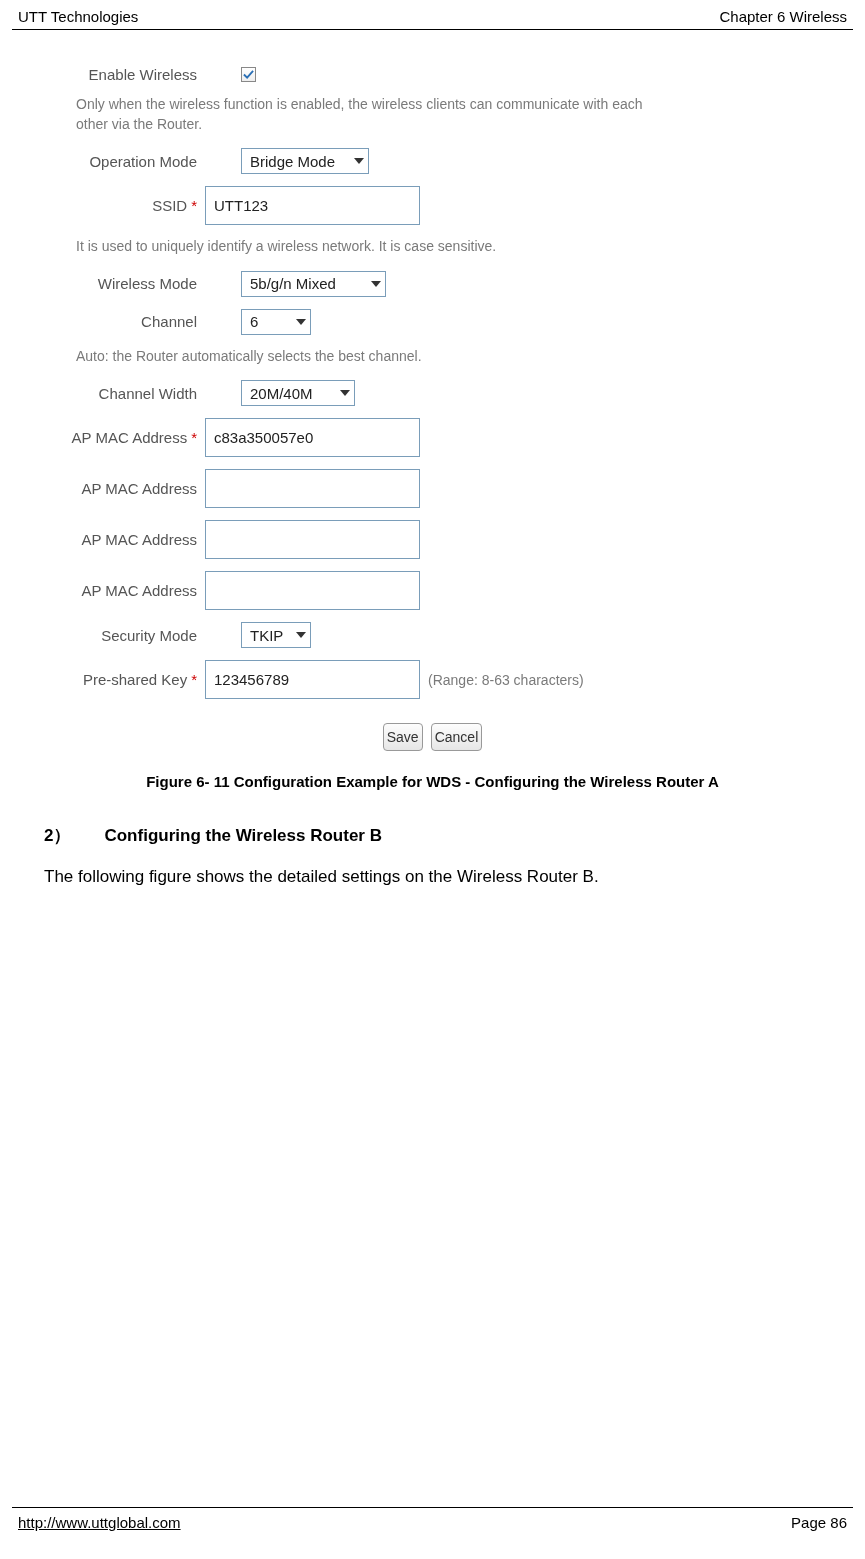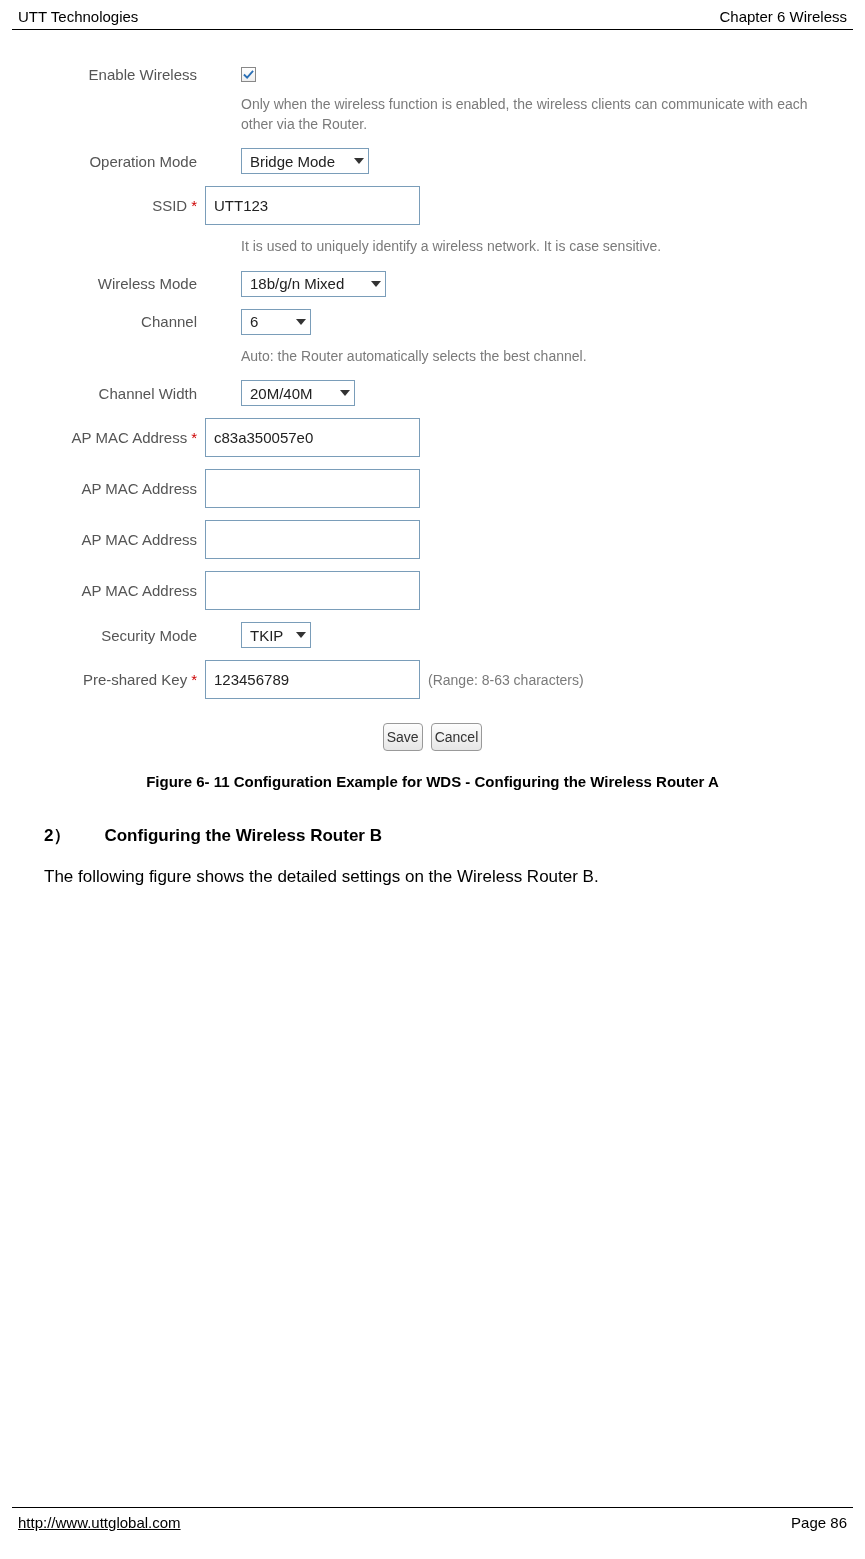--- a/index.html
+++ b/index.html
@@ -44,20 +44,21 @@
       font-size: 15px;
       position: relative;
     }
     .required-mark {
       color: #c00;
       margin-left: 4px;
     }
     .helper-row {
       display: flex;
       margin-bottom: 14px;
+      flex-direction: column;
     }
     .helper-spacer {
       width: 165px;
       flex-shrink: 0;
     }
     .helper-text {
       color: #7a7a7a;
       font-size: 14px;
       line-height: 1.4;
       padding-left: 36px;
@@ -212,21 +213,21 @@
       <input class="text-input w210" value="UTT123" style="">
     </div>
     <div class="helper-row">
       <div class="helper-spacer"></div>
       <div class="helper-text">It is used to uniquely identify a wireless network. It is case sensitive.</div>
     </div>
 
     <div class="form-row">
       <div class="form-label">Wireless Mode</div>
       <div class="select-box w140">
-        <span>18b/g/n Mixed</span>
+        <span>5b/g/n Mixed</span>
         <span class="caret"></span>
       </div>
     </div>
 
     <div class="form-row">
       <div class="form-label">Channel</div>
       <div class="select-box w70">
         <span>6</span>
         <span class="caret"></span>
       </div>

